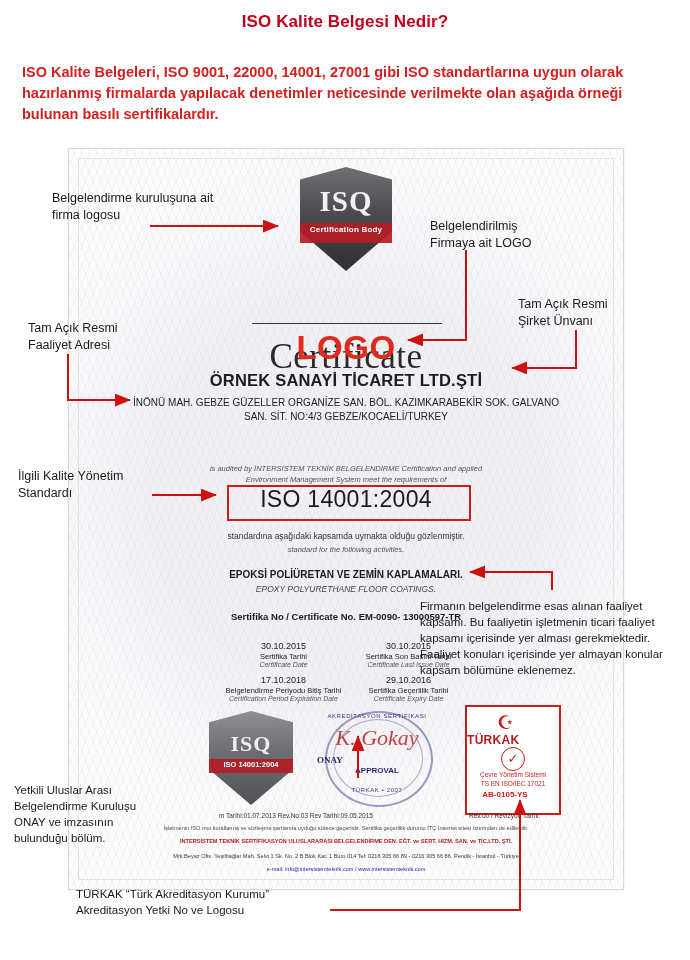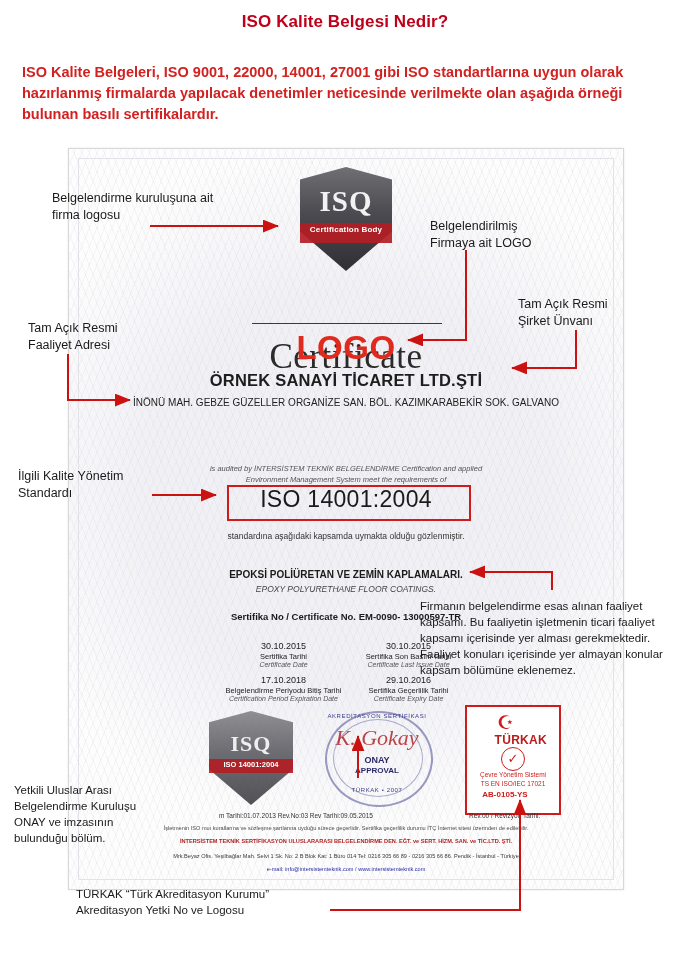--- a/index.html
+++ b/index.html
@@ -291,22 +291,22 @@
     text-align: center;
     font-family: "Liberation Serif", serif;
     font-style: italic;
     font-size: 22px;
     color: #b2262b;
     opacity: 0.85;
   }
   .seal-stamp .onay {
     position: absolute;
     left: 0; top: 48px; width: 120px;
-    text-align: center;
-    font-size: 9px; font-weight: bold; color: #2a2a6a;
+    text-align: left;
+    font-size: 9px; font-weight: bold; color: #2a2a6a; font-family: Liberation Serif, serif;
   }
   .seal-stamp .approval {
     position: absolute;
     left: 0; top: 59px; width: 120px;
     text-align: center;
     font-size: 8px; font-weight: bold; color: #2a2a6a;
   }
   .seal-stamp .arc-top {
     position: absolute;
     left: 0; top: 6px; width: 120px;
@@ -334,21 +334,21 @@
   }
   .seal-turkak .crescent::before {
     content: "\262A";
     font-size: 19px;
     color: #cf1b1b;
     line-height: 19px;
   }
   .seal-turkak .name {
     position: absolute;
     left: 0; top: 26px; width: 80px;
-    text-align: right;
+    text-align: left;
     font-size: 12px; font-weight: bold; color: #b81c1c;
     letter-spacing: 0.3px;
   }
   .seal-turkak .check {
     position: absolute;
     left: 34px; top: 40px;
     width: 22px; height: 22px;
     border: 1.5px solid #cf1b1b;
     border-radius: 50%;
     color: #cf1b1b;
@@ -430,31 +430,33 @@
     </div>
 
     <div class="c-abs certificate-word">Certificate</div>
     <div class="certificate-rule"></div>
 
     <div class="c-abs logo-word">LOGO</div>
     <div class="c-abs company-name">ÖRNEK SANAYİ TİCARET LTD.ŞTİ</div>
 
     <div class="c-abs address">
       <div>İNÖNÜ MAH. GEBZE GÜZELLER ORGANİZE SAN. BÖL. KAZIMKARABEKİR SOK. GALVANO</div>
+      <div>SAN. SİT. NO:4/3 GEBZE/KOCAELİ/TURKEY</div>
     </div>
 
     <div class="c-abs audited-en">
       <div>is audited by İNTERSİSTEM TEKNİK BELGELENDİRME Certification and applied</div>
       <div>Environment Management System meet the requirements of</div>
     </div>
 
     <div class="standard-box"></div>
     <div class="c-abs standard-text">ISO 14001:2004</div>
 
     <div class="c-abs scope-tr">standardına aşağıdaki kapsamda uymakta olduğu gözlenmiştir.</div>
+    <div class="c-abs scope-en">standard for the following activities.</div>
 
     <div class="c-abs activity-en">EPOXY POLYURETHANE FLOOR COATINGS.</div>
     <div class="c-abs activity-tr">EPOKSİ POLİÜRETAN VE ZEMİN KAPLAMALARI.</div>
 
     <div class="c-abs certno">
       <span>Sertifika No / Certificate No.</span>
       <span>EM-0090- 13000597-TR</span>
     </div>
 
     <div class="dates">

